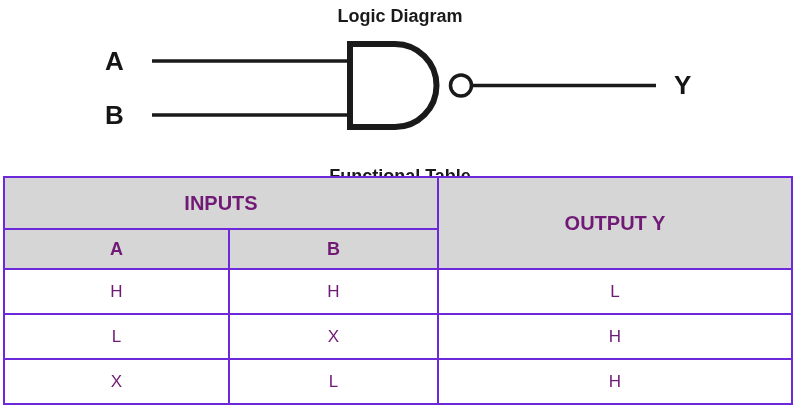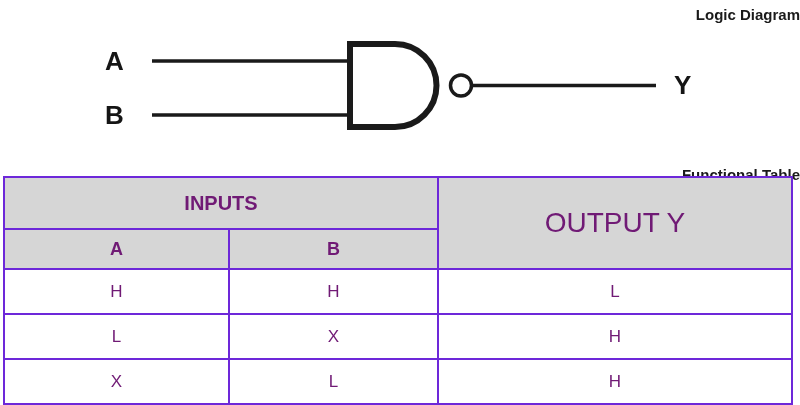--- a/index.html
+++ b/index.html
@@ -13,22 +13,22 @@
     position: relative;
     overflow: hidden;
     font-family: "Liberation Sans", sans-serif;
     color: #1a1a1a;
   }
 
   
   .title {
     position: absolute;
     width: 100%;
-    text-align: right;
-    font-size: 15px;
+    text-align: center;
+    font-size: 18px;
     font-weight: bold;
     color: #1a1a1a;
     letter-spacing: 0px;
   }
   #logic-title { top: 6px; }
   #table-title { top: 166px; }
 
   
   #logic-diagram {
     position: absolute;
@@ -68,22 +68,22 @@
     font-family: "Liberation Sans", sans-serif;
   }
   th.hdr-group {
     background: #d6d6d6;
     height: 50px;
     font-size: 20px;
     font-weight: bold;
   }
   th.hdr-output {
     background: #d6d6d6;
-    font-size: 28px;
-    font-weight: normal;
+    font-size: 20px;
+    font-weight: bold;
   }
   th.hdr-sub {
     background: #d6d6d6;
     height: 38px;
     font-size: 18px;
     font-weight: bold;
   }
   td.cell {
     height: 43px;
     font-size: 17px;

